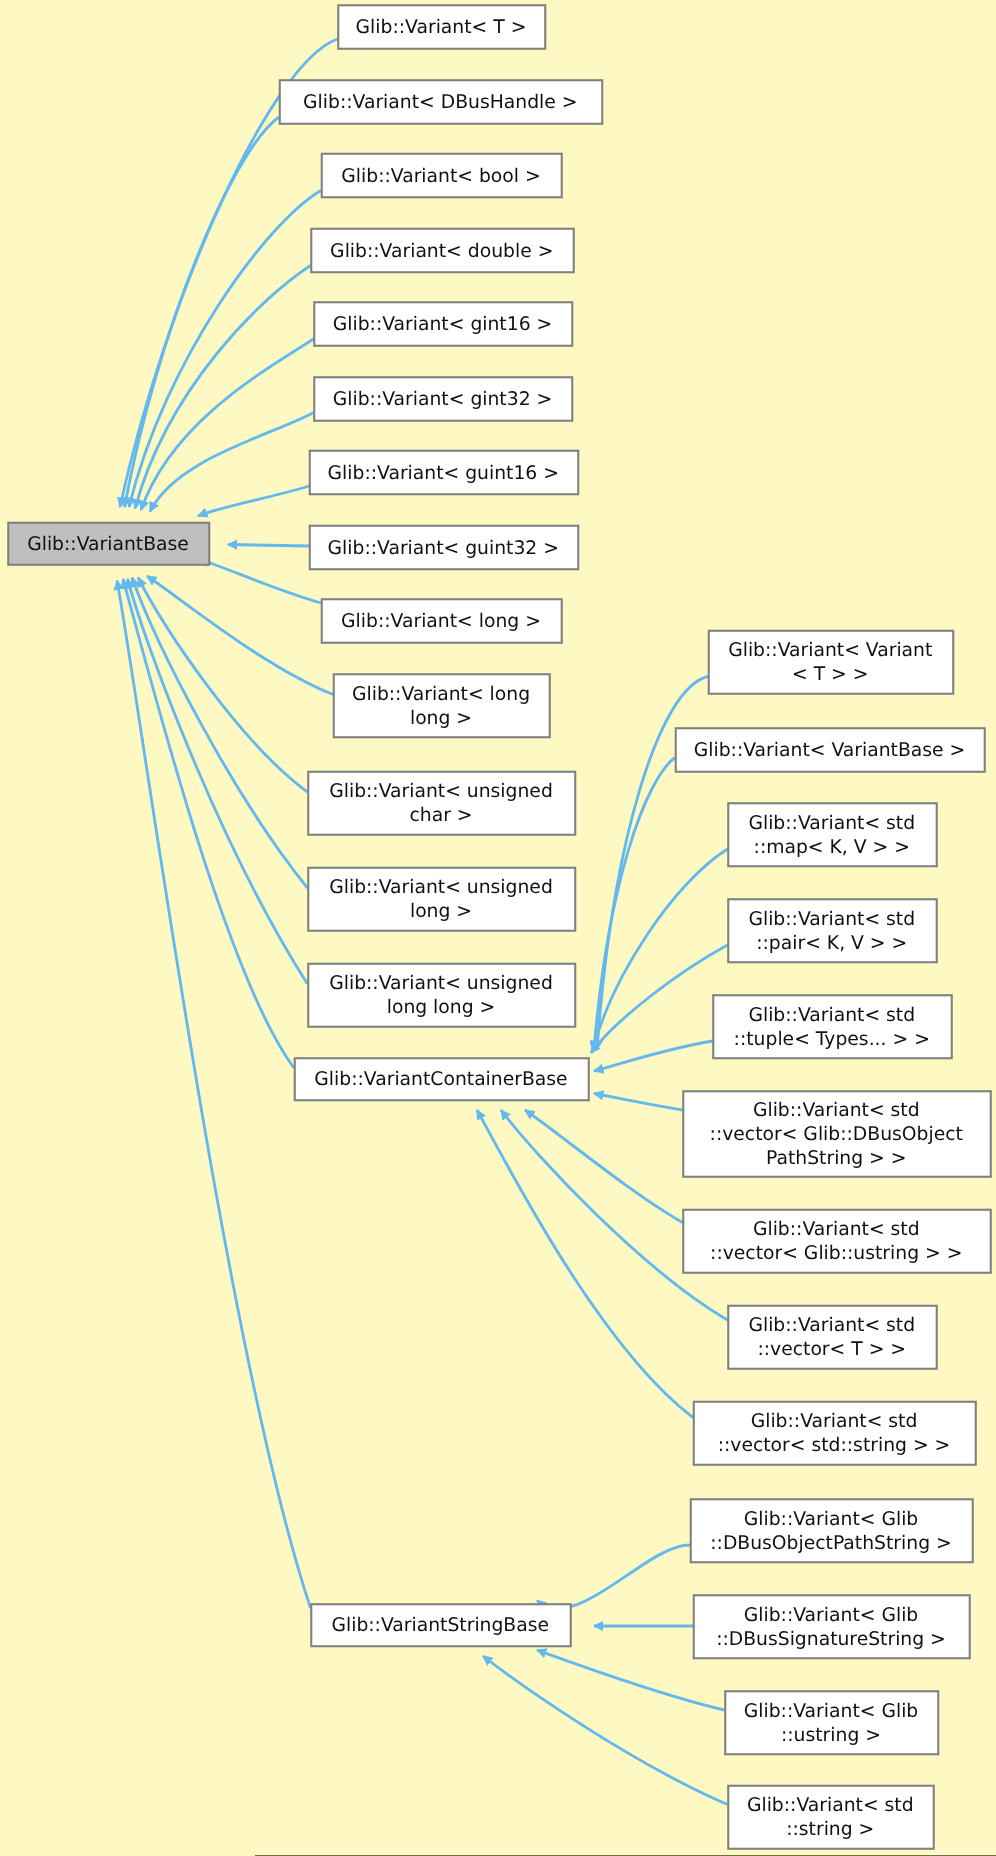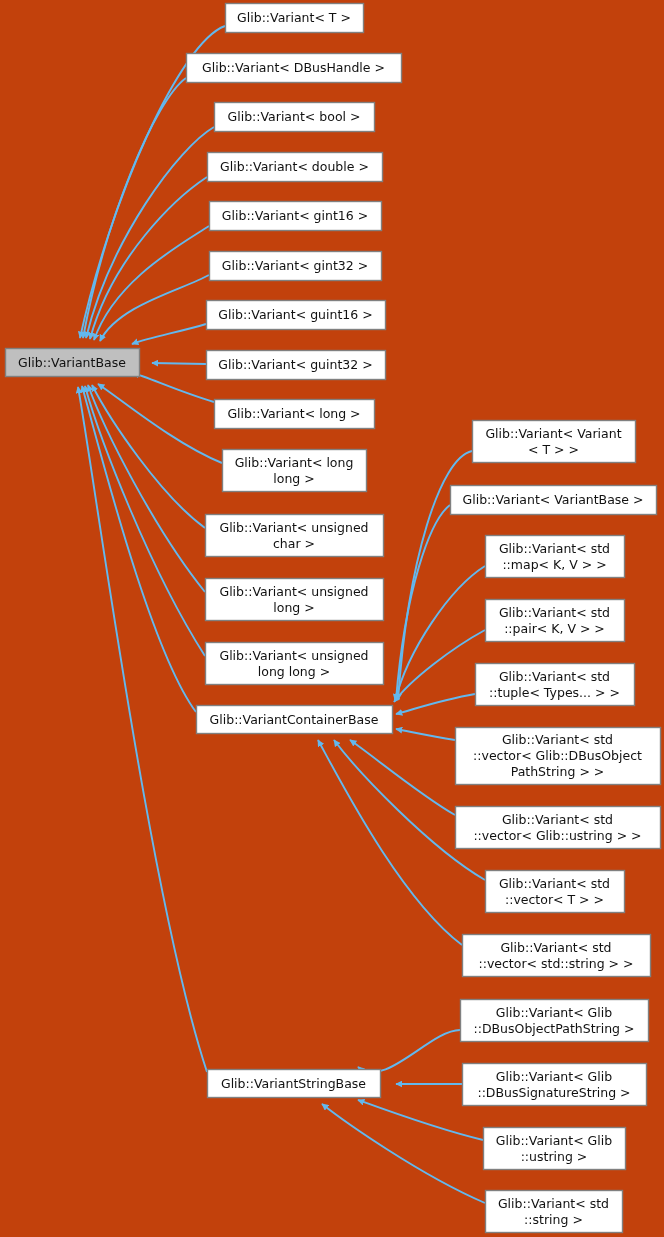--- a/index.html
+++ b/index.html
@@ -1,18 +1,18 @@
 <!DOCTYPE html>
 <html><head>
 <meta charset="utf-8">
 <style>
   html,body{margin:0;padding:0;background:#000;}
   body{width:664px;height:1237px;overflow:hidden;
        font-family:"DejaVu Sans","Liberation Sans",sans-serif;}
-  #diagram{position:relative;width:664px;height:1237px;background:#c2410c;}
+  #diagram{position:relative;width:664px;height:1237px;background:#fef9c3;}
   svg{position:absolute;left:0;top:0;}
   .node-label{font-size:12.5px;fill:#111;text-anchor:middle;
               font-family:"DejaVu Sans","Liberation Sans",sans-serif;}
 </style>
 </head>
 <body>
 
 <div id="diagram">
   <svg id="graph" width="664" height="1237">
       <defs>

